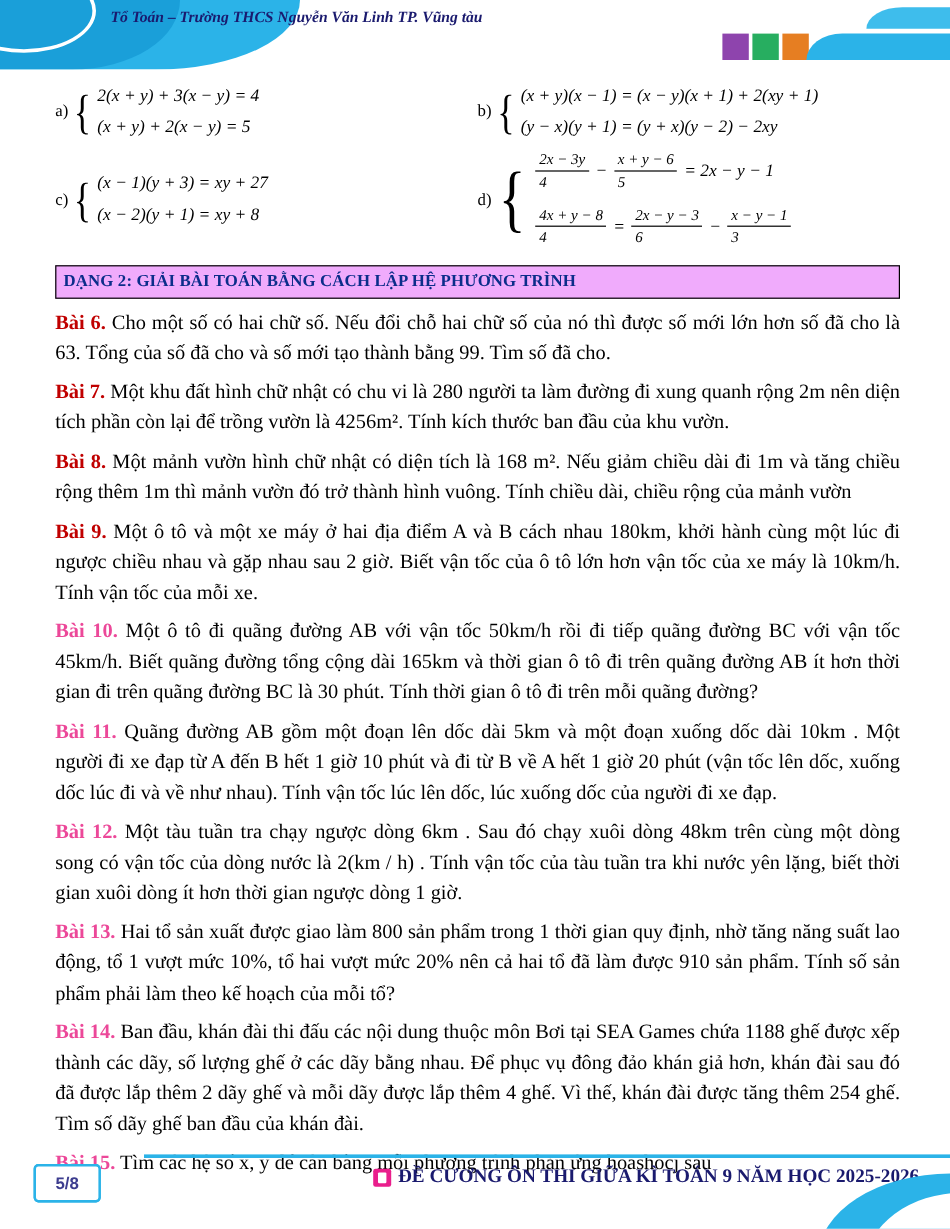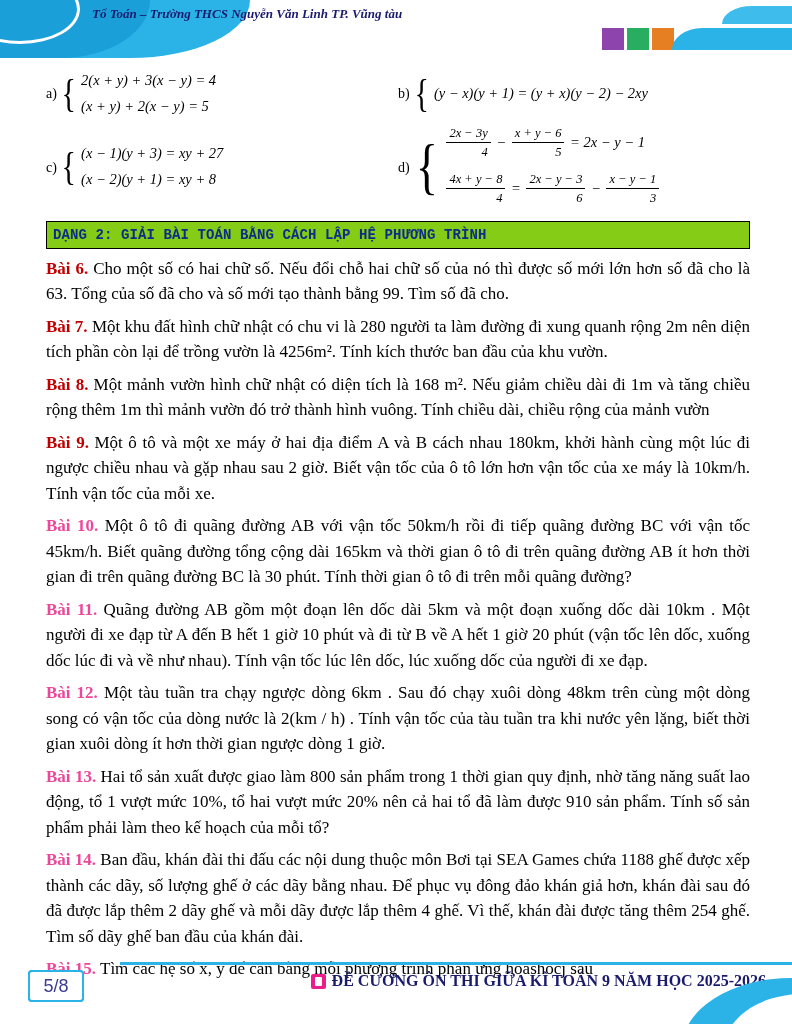--- a/index.html
+++ b/index.html
@@ -112,35 +112,35 @@
   .brace-tall { font-size: 62px; }
   .eqs { display: flex; flex-direction: column; gap: 5px; font-size: 14.5px; }
   .eqs .eq { white-space: nowrap; font-family: "Liberation Serif", serif; }
   .it { font-style: italic; }
 
   
   .frac {
     display: inline-flex;
     flex-direction: column;
     vertical-align: middle;
-    text-align: right;
+    text-align: left;
     font-size: 12.5px;
     margin: 0 2px;
     position: relative;
     top: -1px;
   }
   .frac .num { padding: 0 3px; }
   .frac .den { padding: 0 3px; border-top: 1px solid #000; }
 
   
   .banner {
     margin-top: 12px;
-    background: #84cc16;
+    background: #f0abfc;
     border: 1px solid #000;
-    font-family: Liberation Mono, monospace;
+    font-family: Liberation Serif, serif;
     font-weight: bold;
     font-size: 14px;
     color: #0b2d8a;
     padding: 3px 6px;
     letter-spacing: .1px;
   }
 
   
   .prob {
     margin-top: 7px;
@@ -181,24 +181,25 @@
   }
   .ftr-left-inner {
     position: absolute;
     left: 28px; top: 14px;
     width: 56px; height: 32px;
     background: #ffffff;
     border: 2px solid #2bb3e8;
     border-radius: 4px;
     color: #3d3d8f;
     font-family: "Liberation Sans", sans-serif;
-    font-size: 18px;
+    font-size: 14px;
     display: flex;
     align-items: center;
     justify-content: center;
+    font-weight: bold;
   }
   .ftr-title {
     position: absolute;
     right: 26px; top: 16px;
     font-family: "Liberation Serif", serif;
     font-weight: bold;
     font-size: 16px;
     color: #1a1a6e;
     display: flex;
     align-items: center;
@@ -260,20 +261,21 @@
       <span class="brace">{</span>
       <span class="eqs">
         <span class="eq it">2(x + y) + 3(x − y) = 4</span>
         <span class="eq it">(x + y) + 2(x − y) = 5</span>
       </span>
     </div>
     <div class="sys-cell">
       <span class="sys-label">b)</span>
       <span class="brace">{</span>
       <span class="eqs">
+        <span class="eq it">(x + y)(x − 1) = (x − y)(x + 1) + 2(xy + 1)</span>
         <span class="eq it">(y − x)(y + 1) = (y + x)(y − 2) − 2xy</span>
       </span>
     </div>
   </div>
 
   <div class="sys-row">
     <div class="sys-cell">
       <span class="sys-label">c)</span>
       <span class="brace">{</span>
       <span class="eqs">

